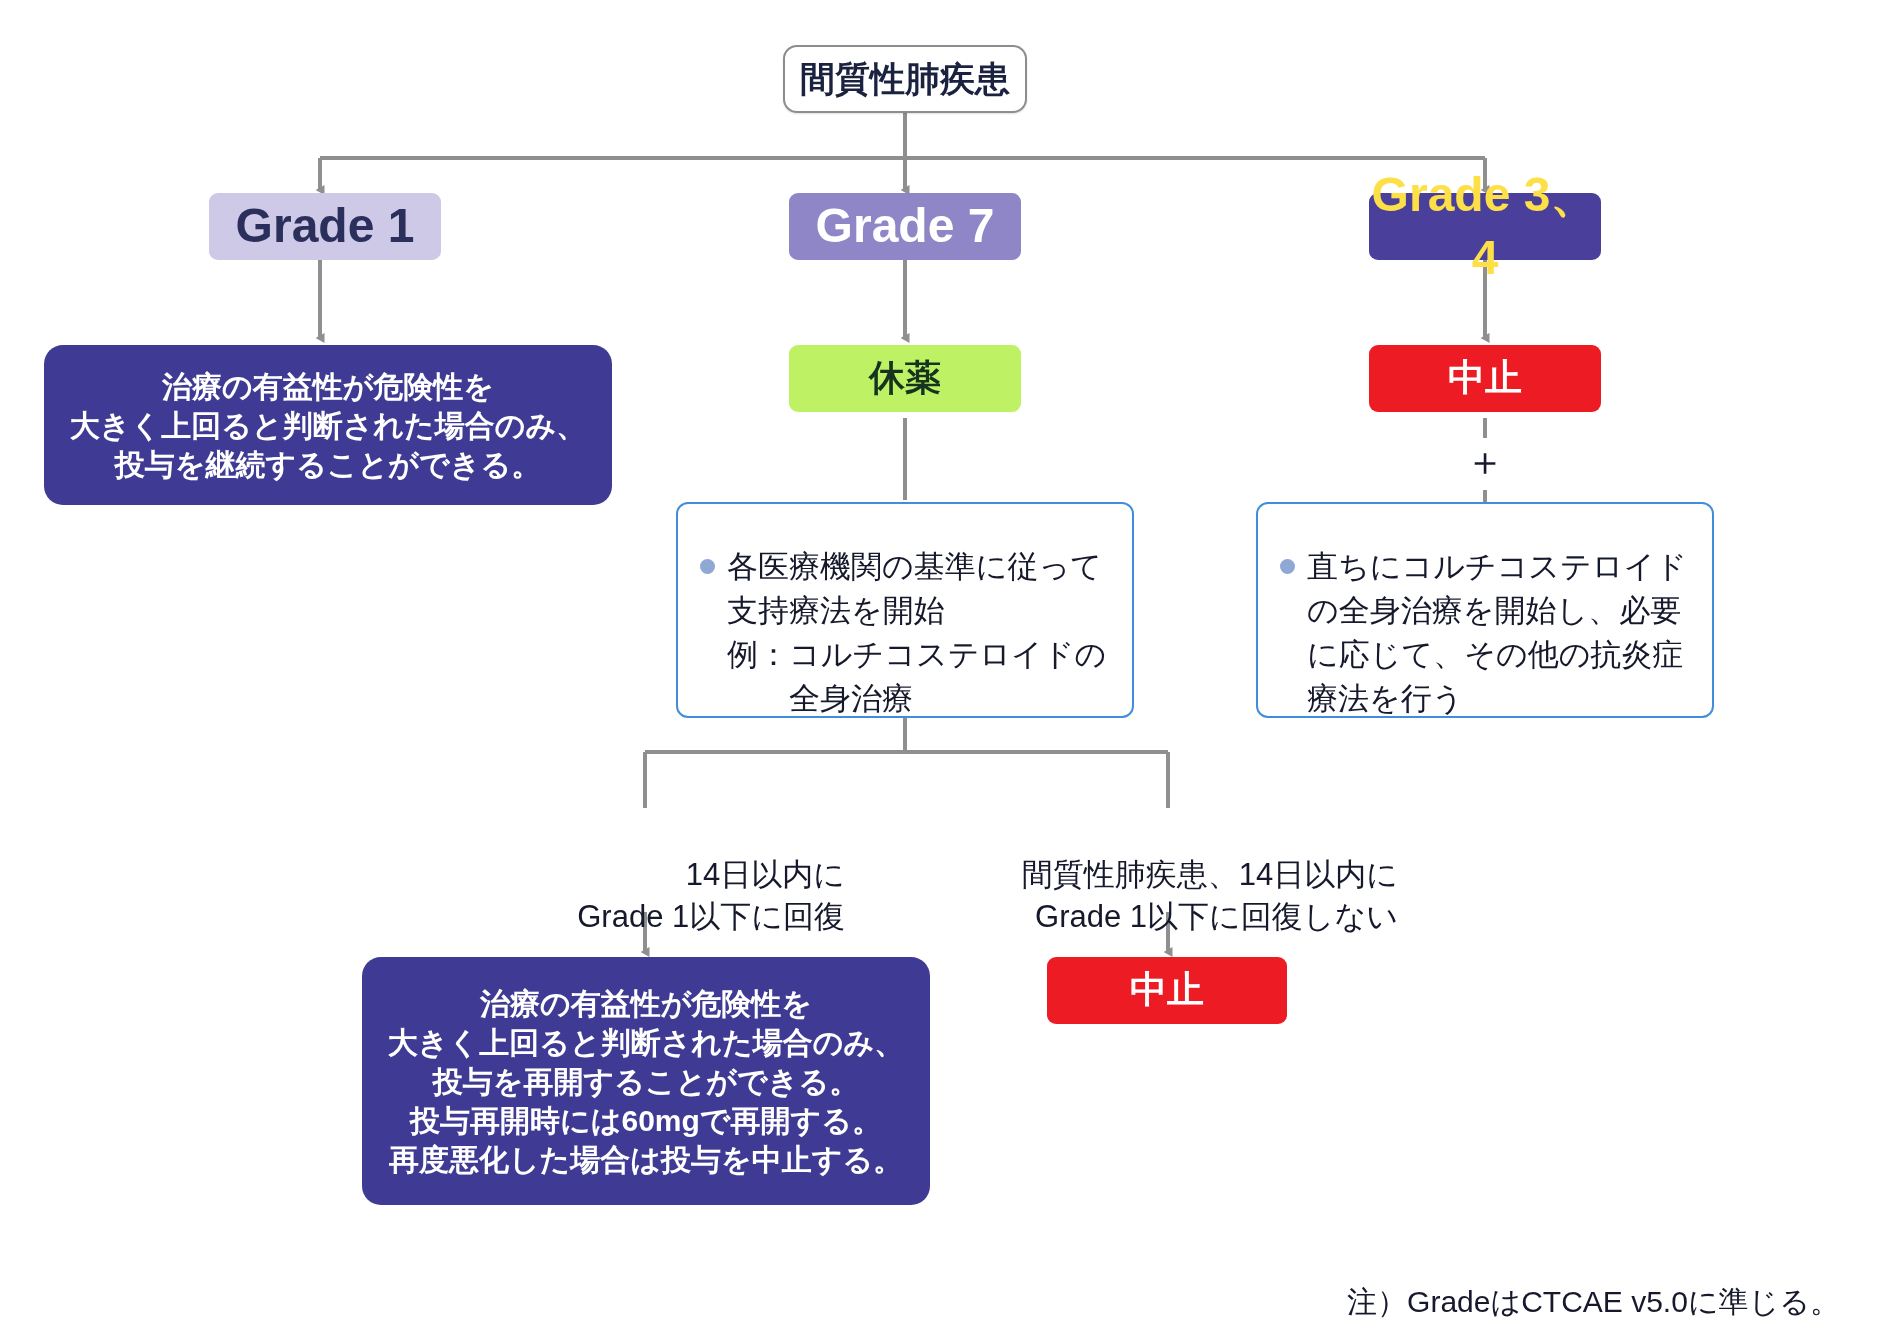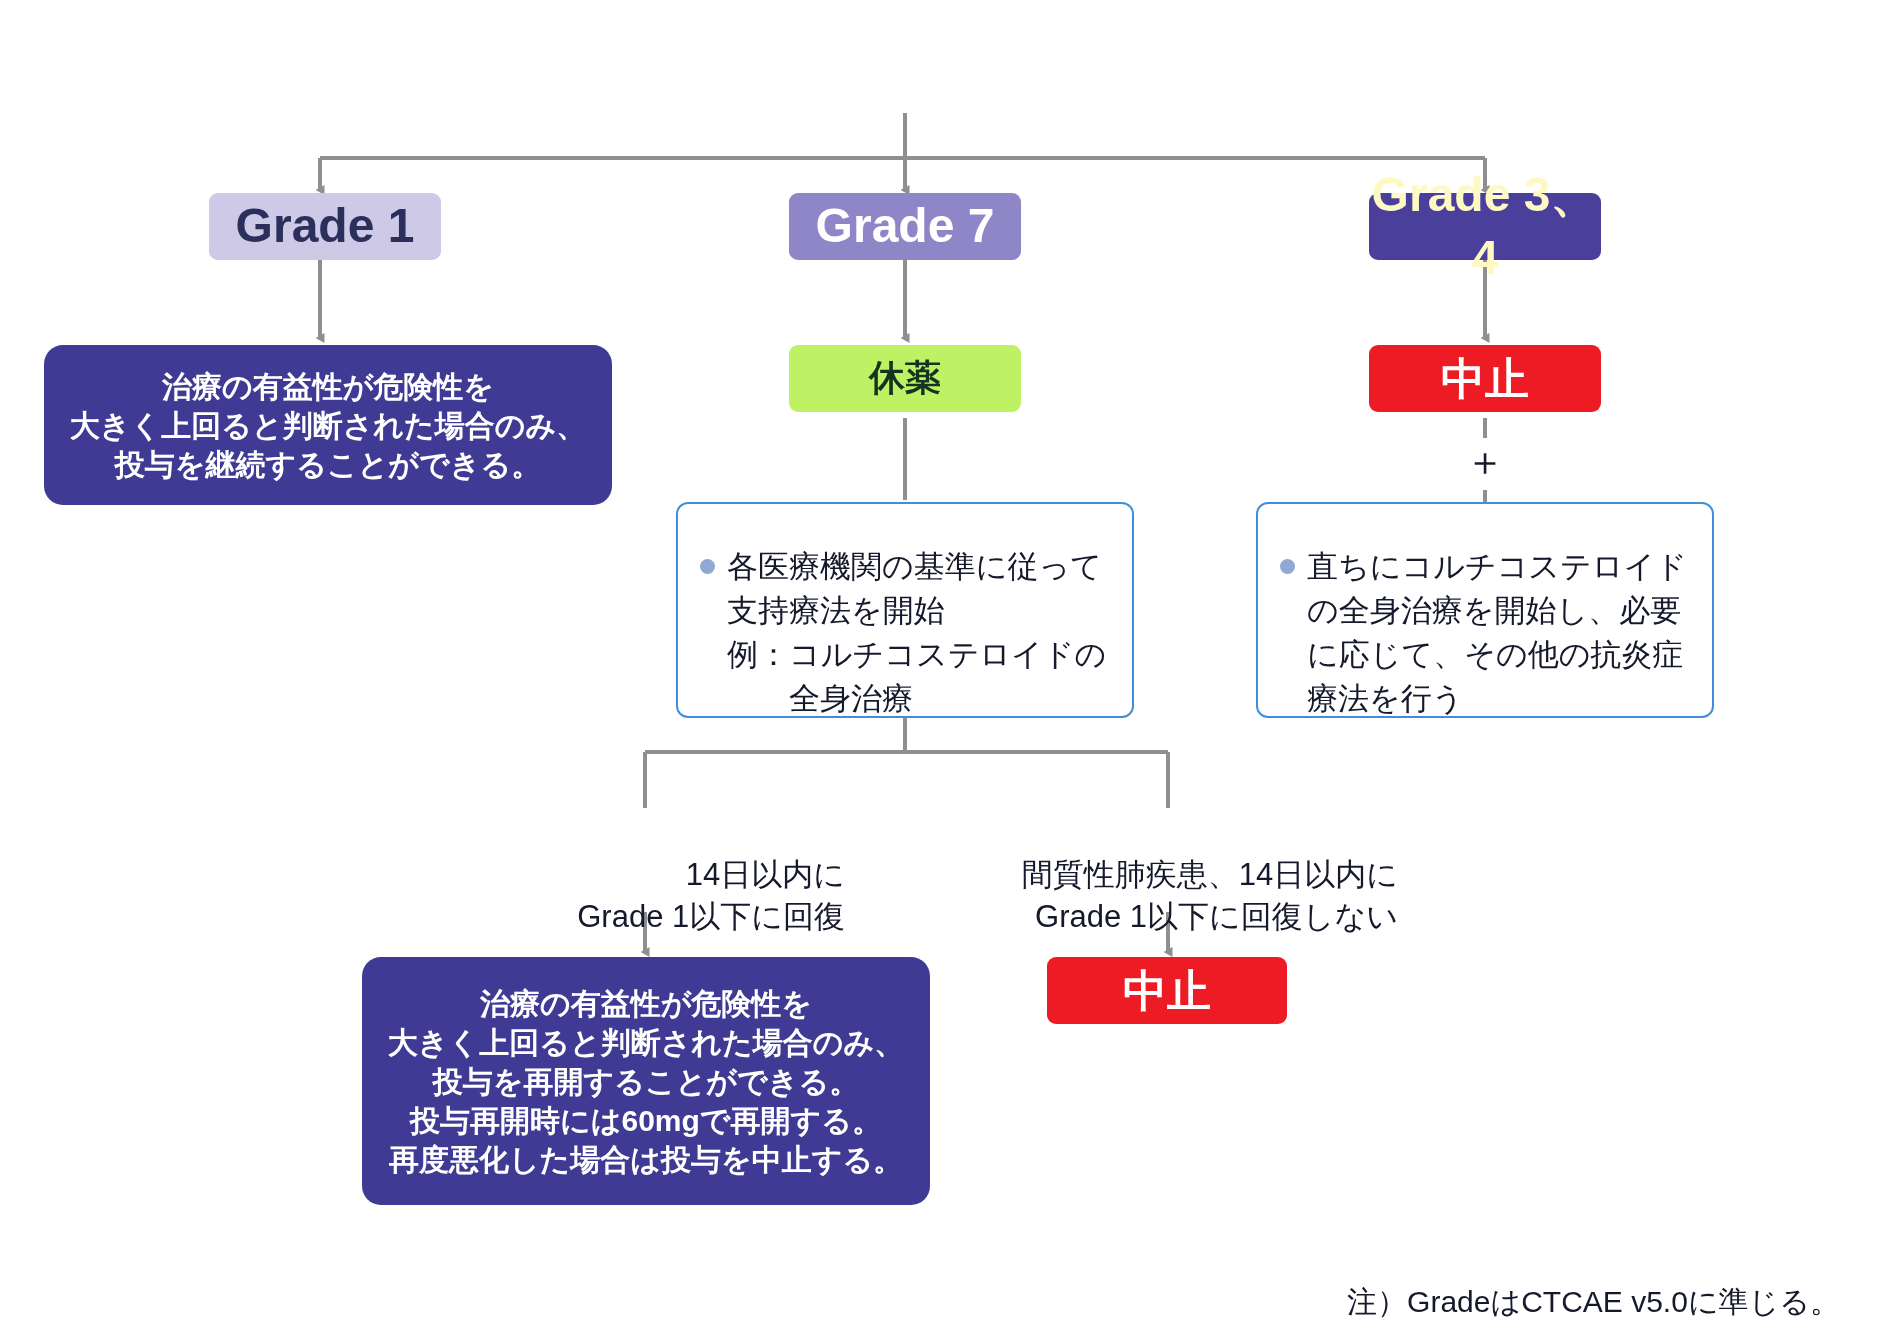--- a/index.html
+++ b/index.html
@@ -51,37 +51,37 @@
   }
 
   
   .grade-chip {
     border-radius: 9px;
     font-size: 48px;
     font-weight: 700;
   }
   .grade-1 { background: #cdc9e6; color: #2a2f5c; }
   .grade-2 { background: #8e86c6; color: #ffffff; }
-  .grade-34 { background: #4b3f9c; color: #fef9c3; }
+  .grade-34 { background: #4b3f9c; color: #fde047; }
 
   
   .pause-chip {
     background: #bef264;
     color: #15331f;
     border-radius: 9px;
     font-size: 36px;
     font-weight: 700;
   }
 
   
   .stop-chip {
     background: #ed1c24;
     color: #ffffff;
     border-radius: 9px;
-    font-size: 44px;
+    font-size: 37px;
     font-weight: 700;
   }
 
   
   .navy-block {
     background: #3f3a93;
     color: #ffffff;
     border-radius: 19px;
     font-size: 30px;
     font-weight: 700;
@@ -181,20 +181,23 @@
       <path d="M905,718 L905,752"></path>
       <path d="M645,752 L1168,752"></path>
       <path d="M645,752 L645,808"></path>
       <path d="M1168,752 L1168,808"></path>
 
       <path d="M645,912 L645,952" marker-end="url(#arrowhead)"></path>
       <path d="M1168,912 L1168,952" marker-end="url(#arrowhead)"></path>
     </g>
   </svg>
 
+  <div class="node root-node" style="left:783px; top:45px; width:244px; height:68px;">
+    <span>間質性肺疾患</span>
+  </div>
 
   <div class="node grade-chip grade-1" style="left:209px; top:193px; width:232px; height:67px;">
     <span>Grade 1</span>
   </div>
 
   <div class="node grade-chip grade-2" style="left:789px; top:193px; width:232px; height:67px;">
     <span>Grade 7</span>
   </div>
 
   <div class="node grade-chip grade-34" style="left:1369px; top:193px; width:232px; height:67px;">

